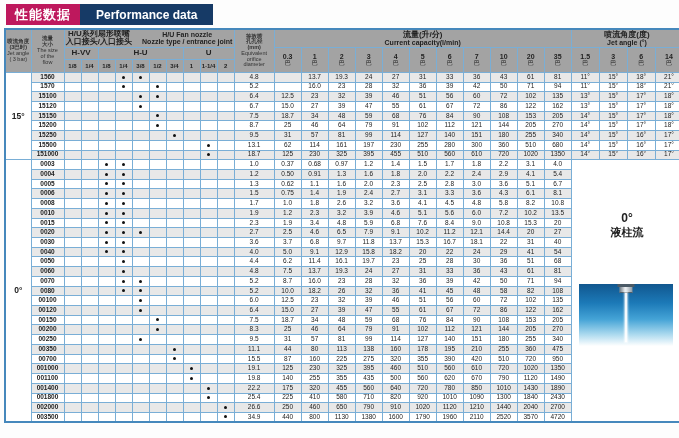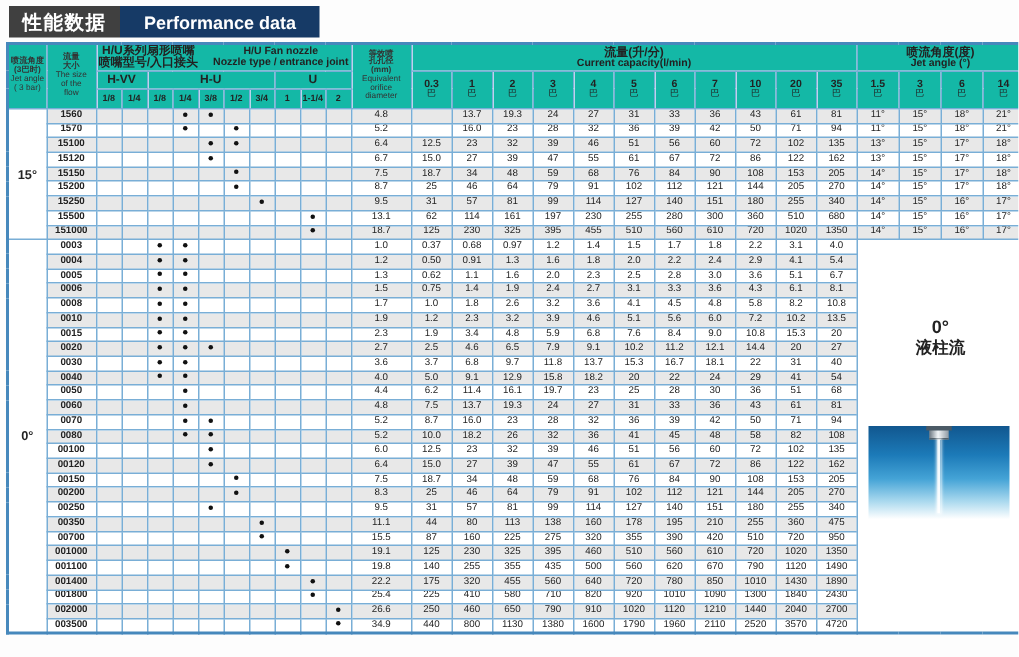--- a/index.html
+++ b/index.html
@@ -4,38 +4,38 @@
 <style>
   * { margin:0; padding:0; box-sizing:border-box; }
   html,body { background:#fff; }
   .page {
     position:relative; width:679px; height:438px; background:#fdfdfd; overflow:hidden;
     font-family:"Liberation Sans", sans-serif; color:#222;
   }
   
   .banner { position:absolute; top:4px; left:6px; display:flex; height:21px; }
   .banner-zh {
-    background:#404040; color:#fff; font-weight:bold; font-size:13px;
+    background:#be185d; color:#fff; font-weight:bold; font-size:13px;
     display:flex; align-items:center; padding:0 9px; letter-spacing:1px;
   }
   .banner-en {
     background:#163a66; color:#fff; font-weight:bold; font-size:12px;
     display:flex; align-items:center; padding:0 16px;text-align:right;
   }
   
   table.perf {
     position:absolute; top:28px; left:4px; width:672px;
     border-collapse:collapse; table-layout:fixed;
     border:2px solid #4688bc; background:#fff;
   }
   .perf th, .perf td {
     border:1px solid #79aed6; text-align:center; vertical-align:middle;
     padding:0; line-height:1.05; overflow:hidden; white-space:nowrap;
   }
-  thead th { background:#14b8a6; font-weight:bold; }
+  thead th { background:#a3a3a3; font-weight:bold; }
   .tiny { font-size:5.5px; display:block; font-weight:bold; color:#333; }
   .tiny-n { font-size:5.5px; display:block; font-weight:normal; color:#333; }
   .grp-zh { font-size:8px; display:block; font-weight:bold; }
   .grp-en { font-size:7px; display:block; font-weight:bold; }
   .nozzle-flex { display:flex; align-items:center; justify-content:center; gap:10px; }
   .series-label { font-size:8px; height:12px;margin-left:11px; }
   .frac { font-size:6px; height:13px; font-weight:bold; }
   .p-hdr .num { font-size:7px; font-weight:bold; display:block; }
   .p-hdr .unit { font-size:6px; font-weight:normal; display:block; }
   tbody td, tbody th { height:9.72px; font-size:6.5px; background:#fff; }
@@ -121,21 +121,21 @@
           <span class="tiny">流量</span>
           <span class="tiny">大小</span>
           <span class="tiny-n">The size</span>
           <span class="tiny-n">of the</span>
           <span class="tiny-n">flow</span>
         </th>
         <th colspan="10">
           <div class="nozzle-flex">
             <div>
               <span class="grp-zh">H/U系列扇形喷嘴</span>
-              <span class="grp-zh">喷嘴型号/入口接头</span>
+              <span class="grp-zh">入口接头/入口接头</span>
             </div>
             <div>
               <span class="grp-en">H/U  Fan nozzle</span>
               <span class="grp-en">Nozzle type / entrance joint</span>
             </div>
           </div>
         </th>
         <th rowspan="3">
           <span class="tiny">等效喷</span>
           <span class="tiny">孔孔径</span>

